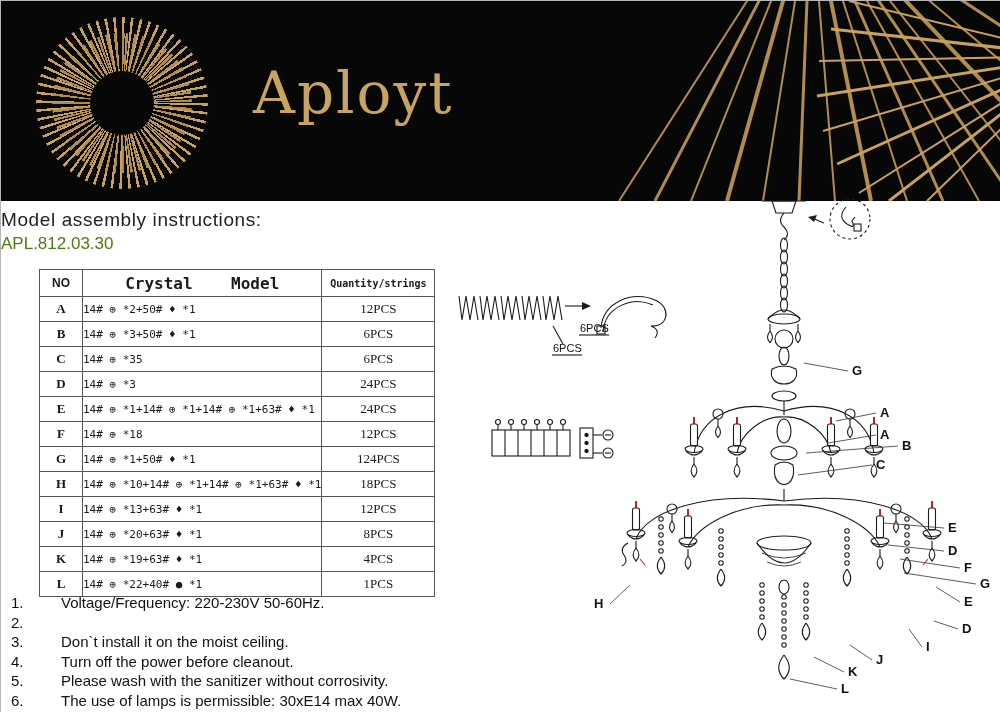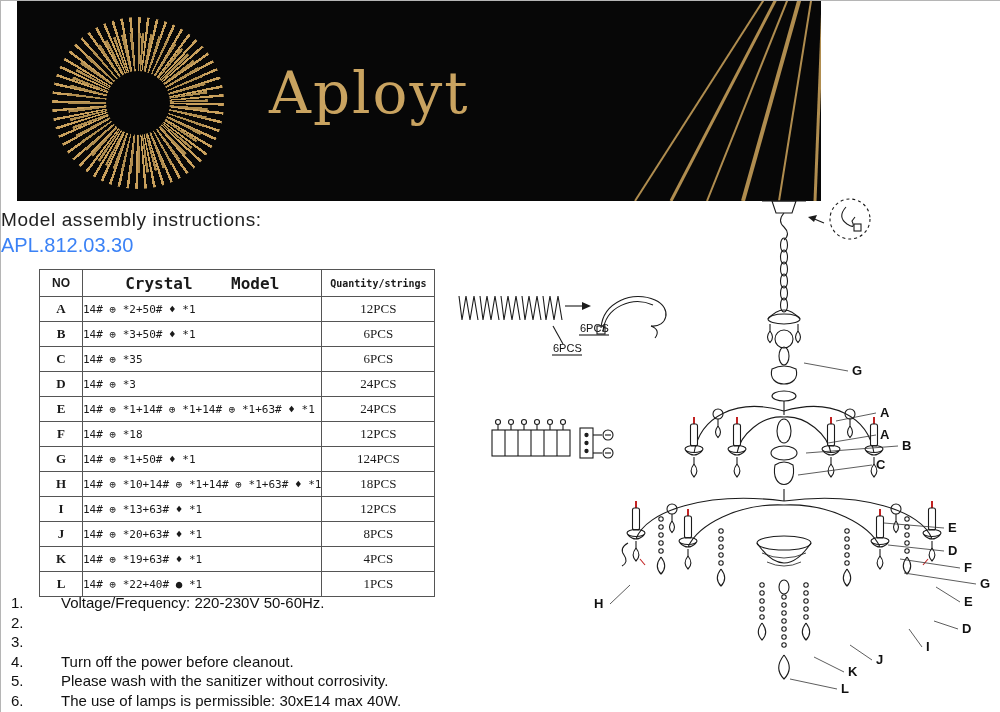--- a/index.html
+++ b/index.html
@@ -1,33 +1,33 @@
 <!DOCTYPE html>
 <html><head>
 <meta charset="utf-8">
 <style>
   body{margin:0;background:#e8e8e8}
   #page{position:relative;width:1000px;height:712px;background:#fff;border:1px solid #b5b5b5;
         overflow:hidden;font-family:"Liberation Sans",sans-serif;color:#1a1a1a}
 
   
-  .banner{position:absolute;left:16px;top:0;width:804px;height:200px;background:#070707;overflow:hidden}
+  .banner{position:absolute;left:0;top:0;width:1000px;height:200px;background:#070707;overflow:hidden}
   .sunburst{position:absolute;left:35px;top:16px;width:172px;height:172px;border-radius:50%;
     background:repeating-conic-gradient(#c9a05c 0deg 1.8deg, rgba(0,0,0,0) 1.8deg 6deg)}
   .sunburst::before{content:"";position:absolute;inset:16px;border-radius:50%;
     background:repeating-conic-gradient(from 3deg,#b08d4f 0deg 2.2deg, rgba(0,0,0,0) 2.2deg 7deg)}
   .sunburst::after{content:"";position:absolute;inset:54px;border-radius:50%;background:#070707}
   .brand{position:absolute;left:252px;top:58px;font-family:"DejaVu Serif",serif;
          font-size:58px;color:#c9a360;letter-spacing:2px}
   .rays{position:absolute;left:0;top:0}
 
   
   .title-wrap{position:absolute;top:208px;left:0;width:1000px;}
   .title1{font-size:19px;letter-spacing:.6px;color:#222}
-  .title2{font-size:20px;margin-top:3px;color:#3b82f6}
+  .title2{font-size:17px;margin-top:3px;color:#4d7c0f}
 
   
   table.parts{position:absolute;left:38px;top:268px;border-collapse:collapse;background:#fff}
   table.parts td,table.parts th{border:1px solid #555;padding:0;height:24px}
   table.parts th{height:26px;font-weight:700}
   .c-no{width:42px;text-align:center;font-family:"Liberation Serif",serif;font-weight:700;font-size:13px}
   th.c-no{font-family:"Liberation Sans",sans-serif;font-size:12px}
   .c-spec{width:238px;font-family:"DejaVu Sans Mono",monospace;font-size:11px;padding-left:7px;white-space:pre}
   th.c-spec{text-align:center;font-size:16px;padding-left:0}
   .c-qty{width:112px;text-align:center;font-family:"Liberation Serif",serif;font-size:13px}
@@ -367,20 +367,21 @@
   <div class="notes">
     <div class="note">
         <span class="n">1.</span>
         <span class="t">Voltage/Frequency: 220-230V 50-60Hz.</span>
       </div>
     <div class="note">
         <span class="n">2.</span>
       </div>
     <div class="note">
         <span class="n">3.</span>
+        <span class="t">Don`t install it on the moist ceiling.</span>
       </div>
     <div class="note">
         <span class="n">4.</span>
         <span class="t">Turn off the power before cleanout.</span>
       </div>
     <div class="note">
         <span class="n">5.</span>
         <span class="t">Please wash with the sanitizer without corrosivity.</span>
       </div>
     <div class="note">

